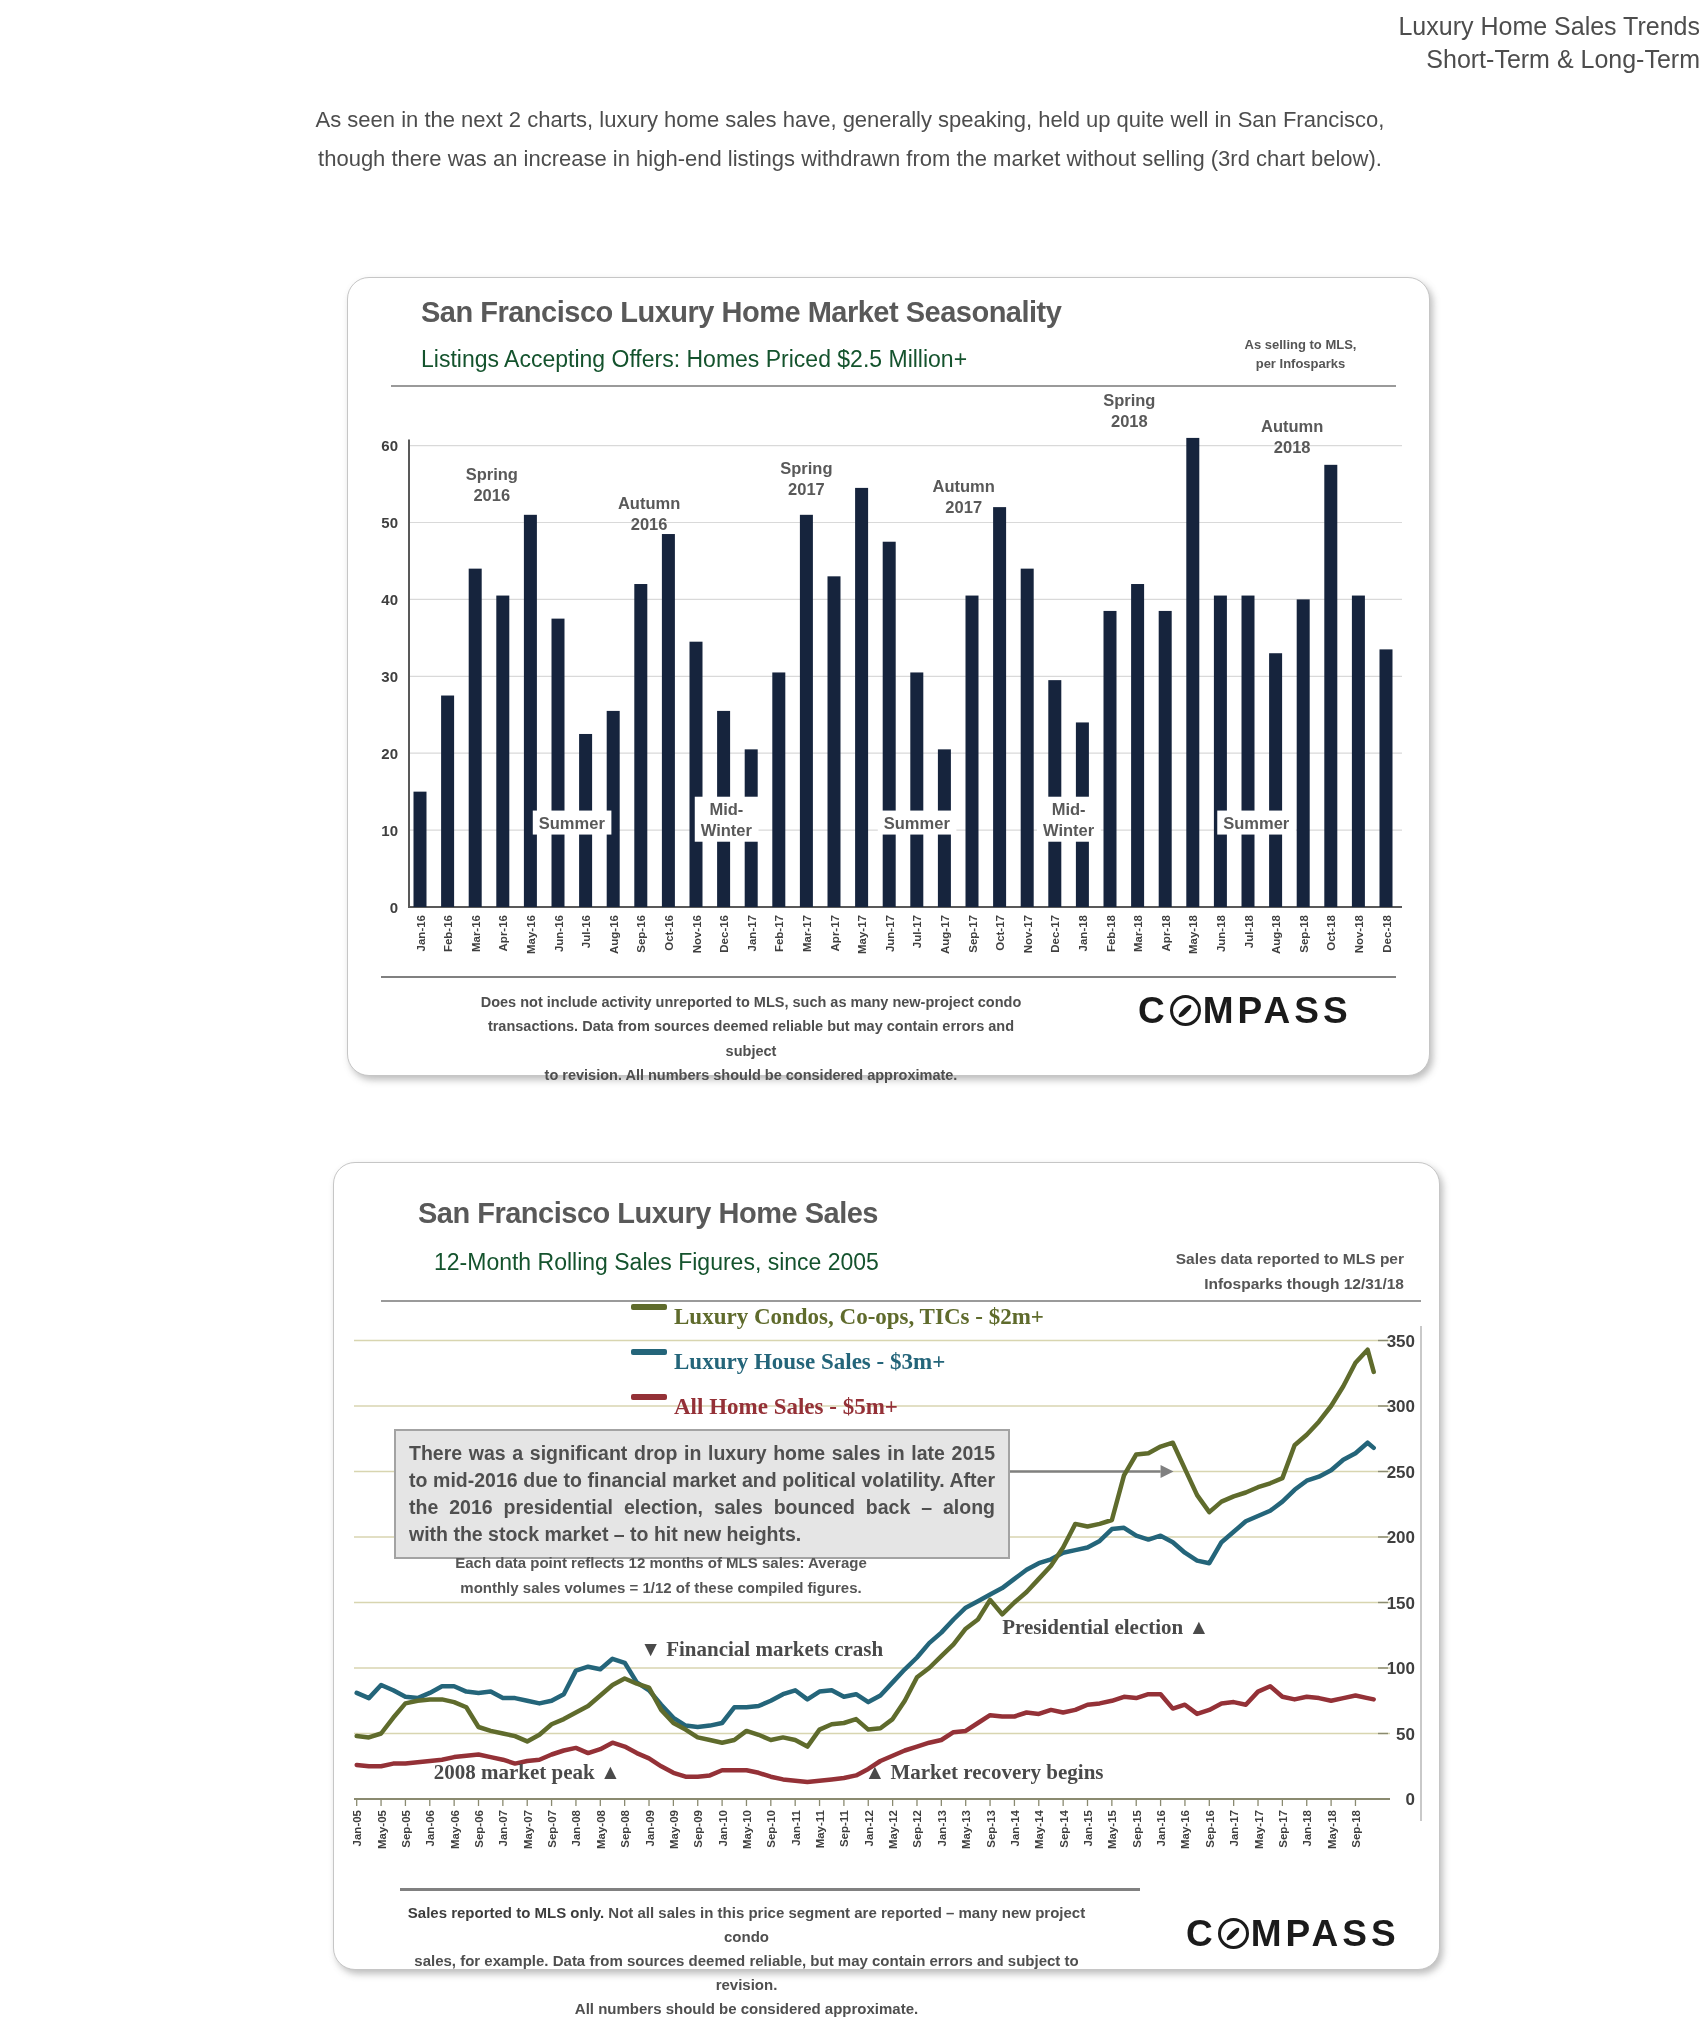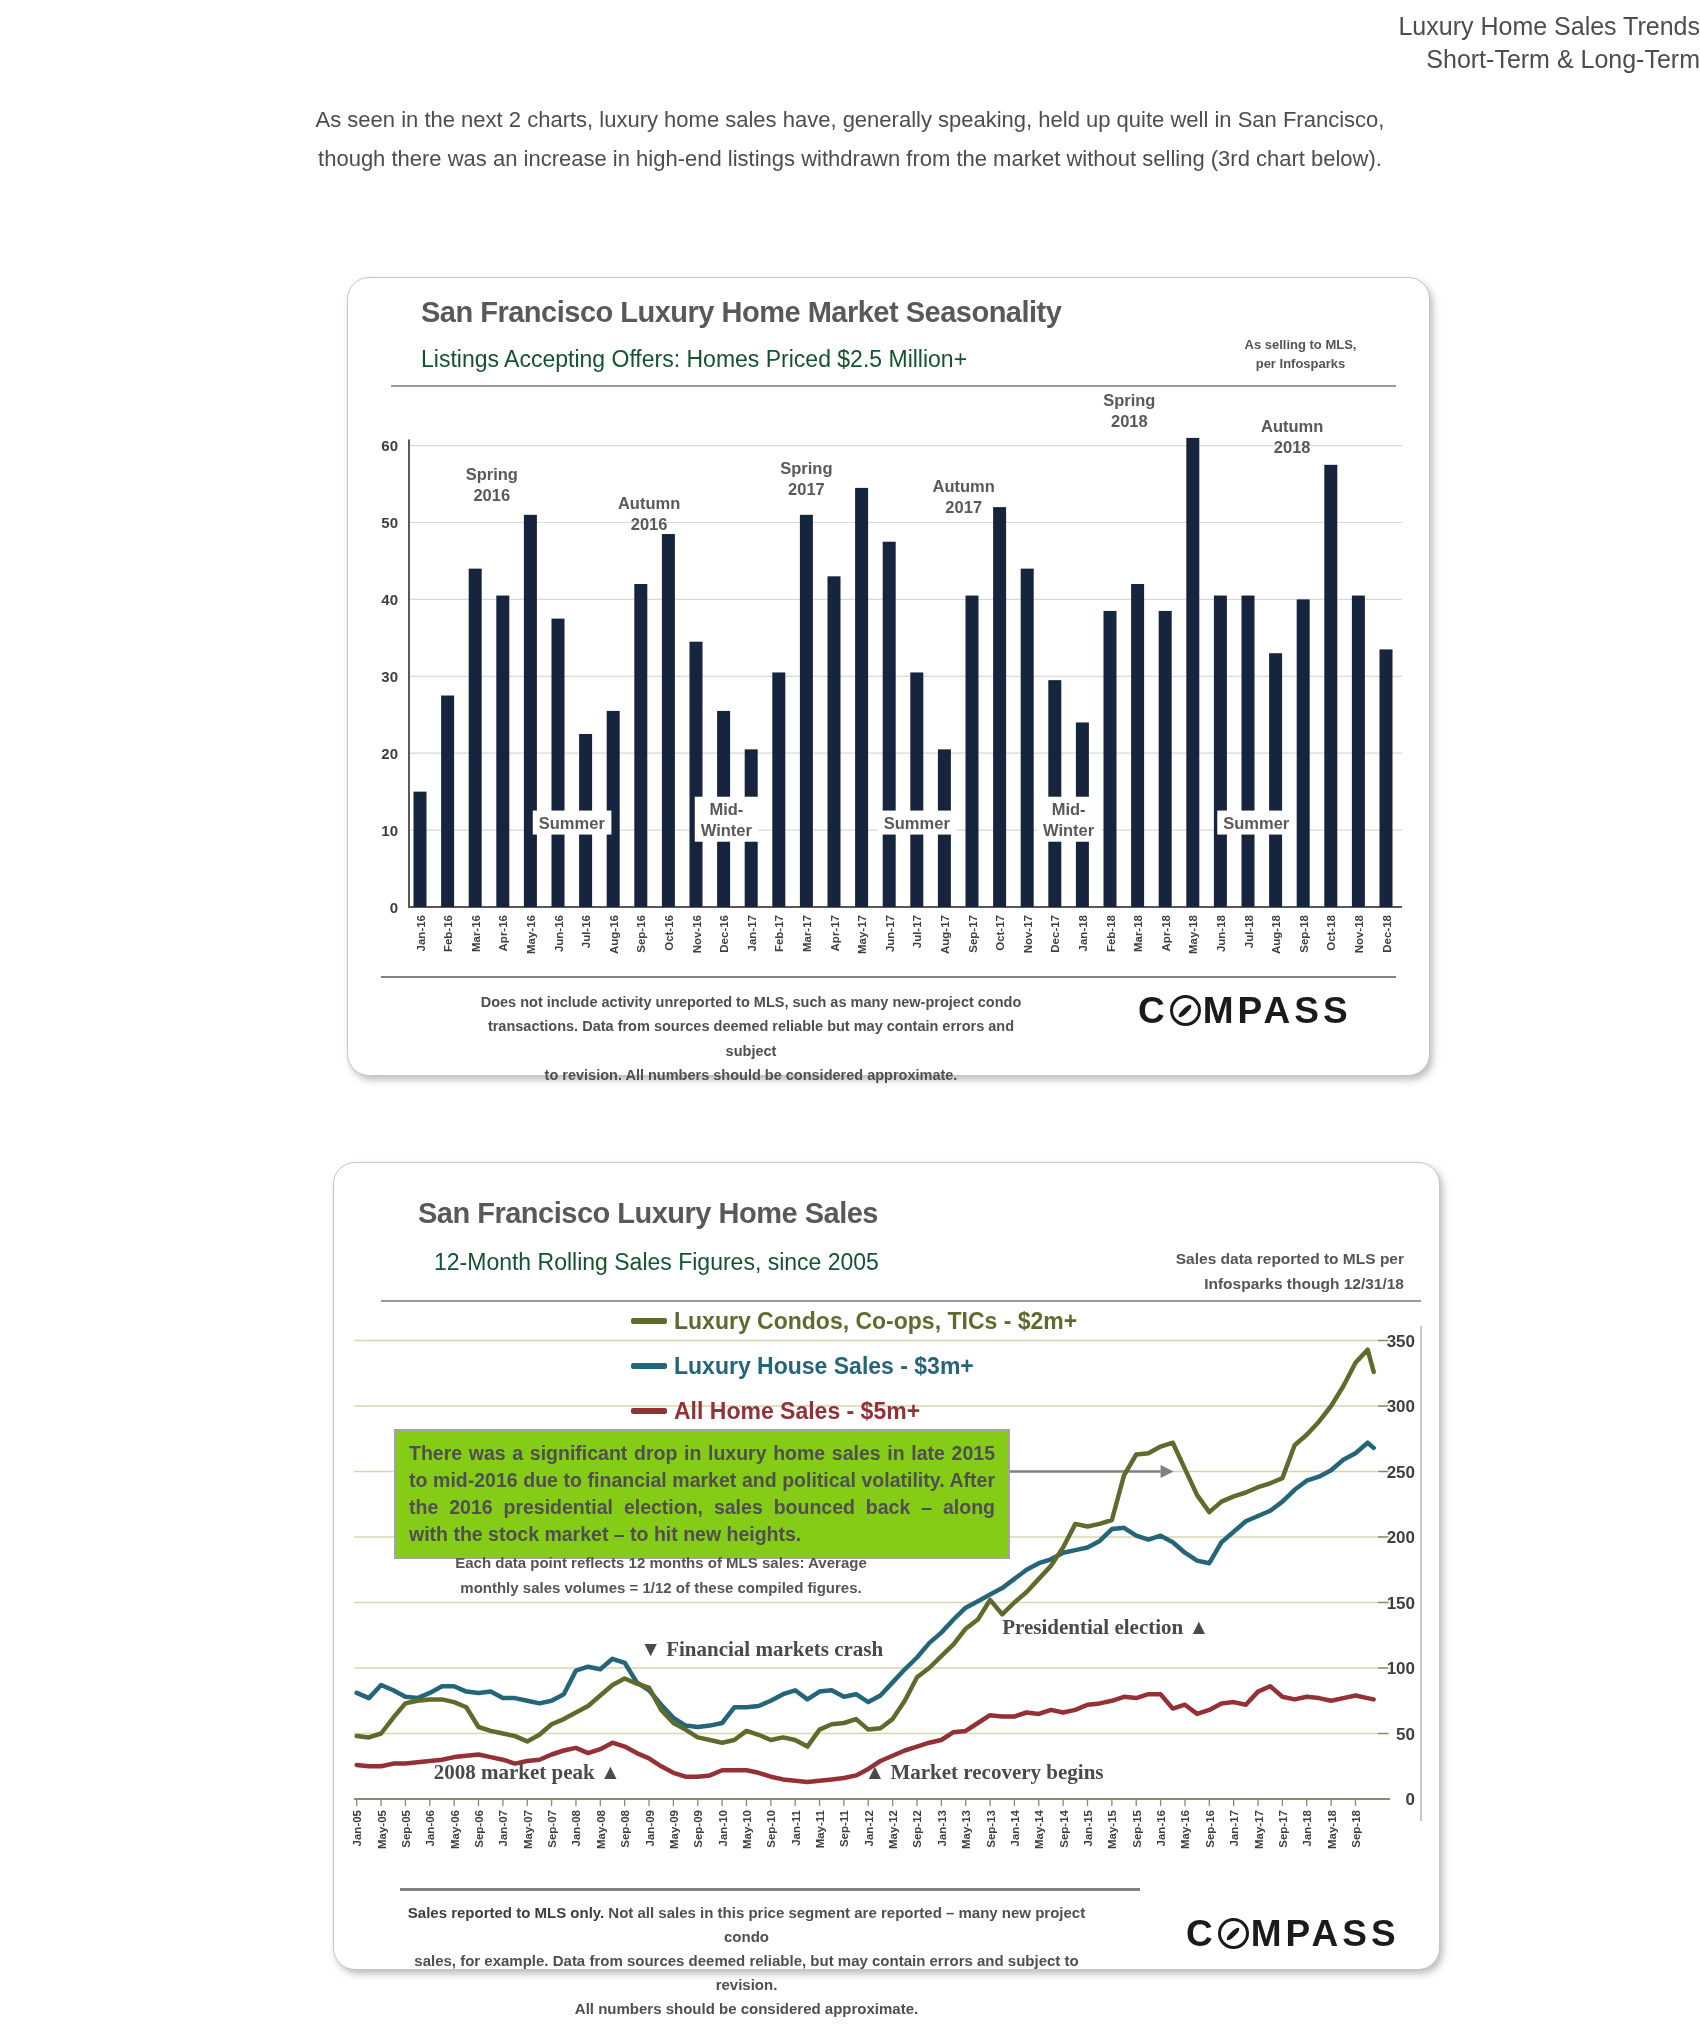--- a/index.html
+++ b/index.html
@@ -15,24 +15,24 @@
     box-shadow:3px 4px 7px rgba(110,110,110,.45);}
   #card1{left:347px;top:277px;width:1081px;height:797px;}
   #card2{left:333px;top:1162px;width:1105px;height:806px;}
   .chart-title{position:absolute;font-weight:bold;font-size:29px;color:#595959;letter-spacing:-0.5px;}
   .chart-subtitle{position:absolute;font-weight:normal;font-size:23px;color:#14532d;}
   .rule{position:absolute;height:2px;background:#9a9a9a;}
   .source-note{position:absolute;font-weight:bold;color:#555;}
   #card1 .source-note{left:885px;top:58px;width:135px;font-size:13px;text-align:center;line-height:1.45;}
   #card2 .source-note{left:760px;top:84px;width:310px;font-size:15.5px;text-align:right;line-height:1.6;}
   .chart-svg{position:absolute;left:0;top:0;}
-  .legend-row{position:absolute;left:297px;display:flex;align-items:center;gap:7px;height:34px;}
+  .legend-row{position:absolute;left:297px;display:flex;align-items:flex-start;gap:7px;height:34px;font-family:Liberation Serif, serif;}
   .legend-dash{width:36px;height:6px;border-radius:2px;flex:0 0 auto;}
   .legend-label{font-weight:bold;font-size:23px;white-space:nowrap;}
-  .textbox{position:absolute;left:60px;top:266px;width:586px;background:#84cc16;
+  .textbox{position:absolute;left:60px;top:266px;width:586px;background:#e5e5e5;
     border:2px solid #a3a3a3;padding:9px 13px;font-size:19.5px;font-weight:bold;
     color:#4f4f4f;text-align:justify;line-height:1.38;}
   .datapoint-note{position:absolute;left:117px;top:388px;width:420px;text-align:center;
     font-size:15px;font-weight:bold;color:#555;line-height:1.65;}
   .divider{position:absolute;background:#808080;}
   #card1 .divider{left:33px;top:698px;width:1015px;height:2px;}
   #card2 .divider{left:66px;top:725px;width:740px;height:3px;}
   .footnote{position:absolute;font-weight:bold;color:#4f4f4f;text-align:center;}
   #card1 .footnote{left:128px;top:712px;width:550px;font-size:14.5px;line-height:1.68;}
   #card2 .footnote{left:55px;top:738px;width:715px;font-size:15px;line-height:1.6;}

